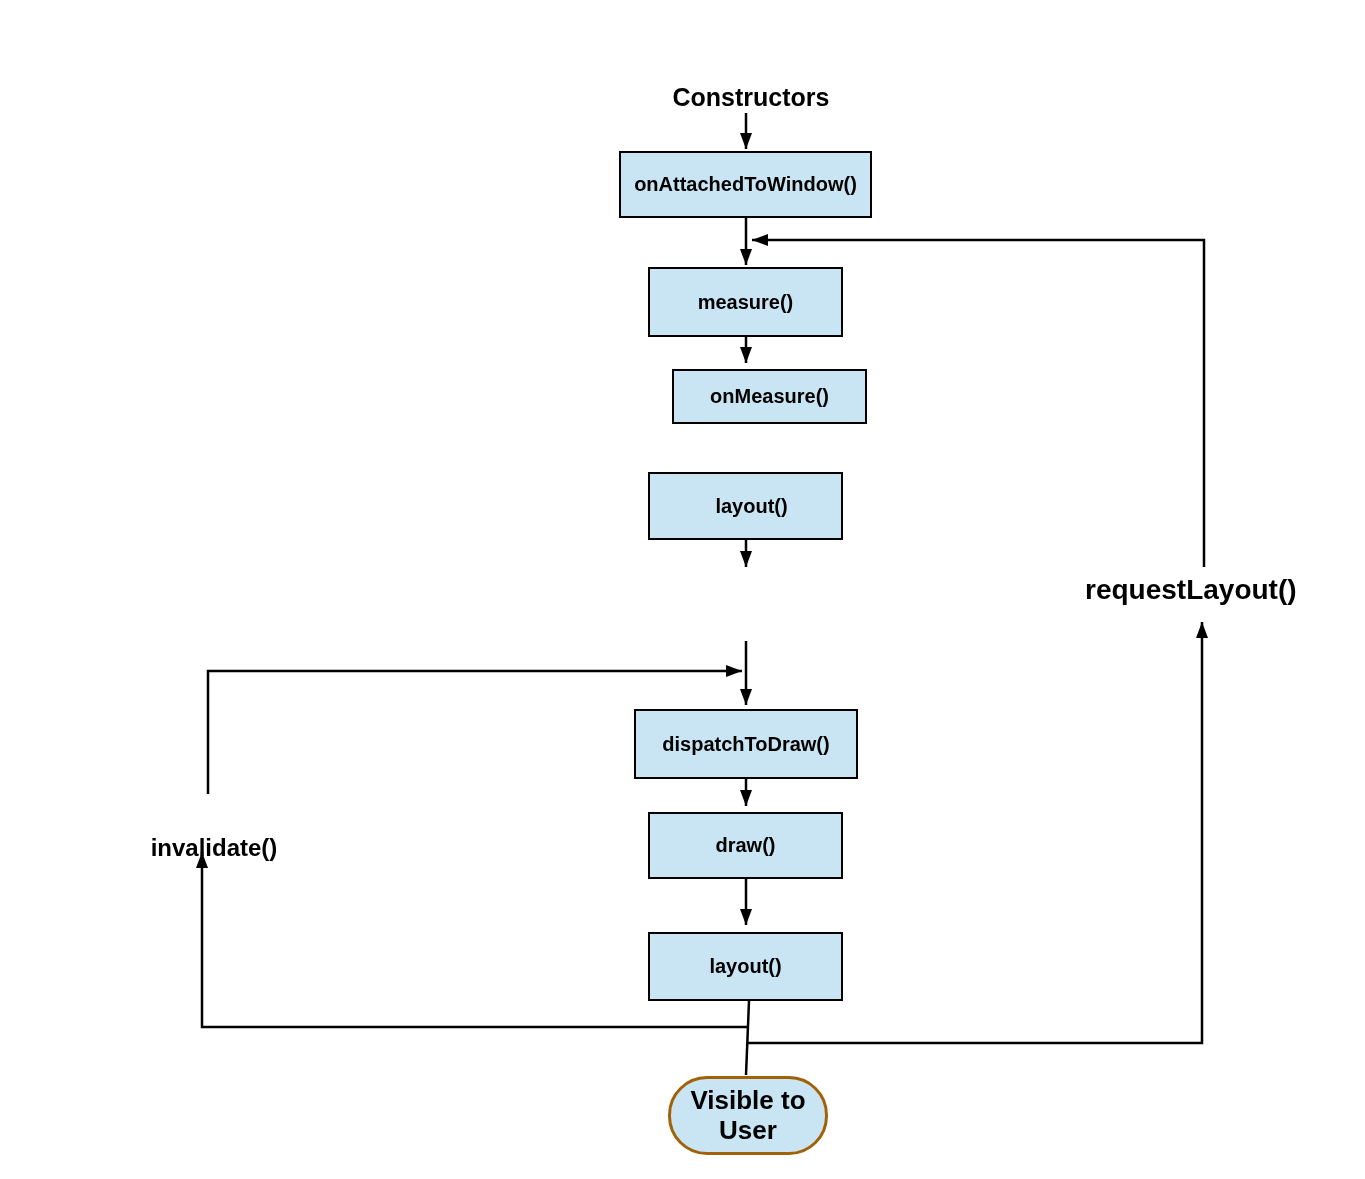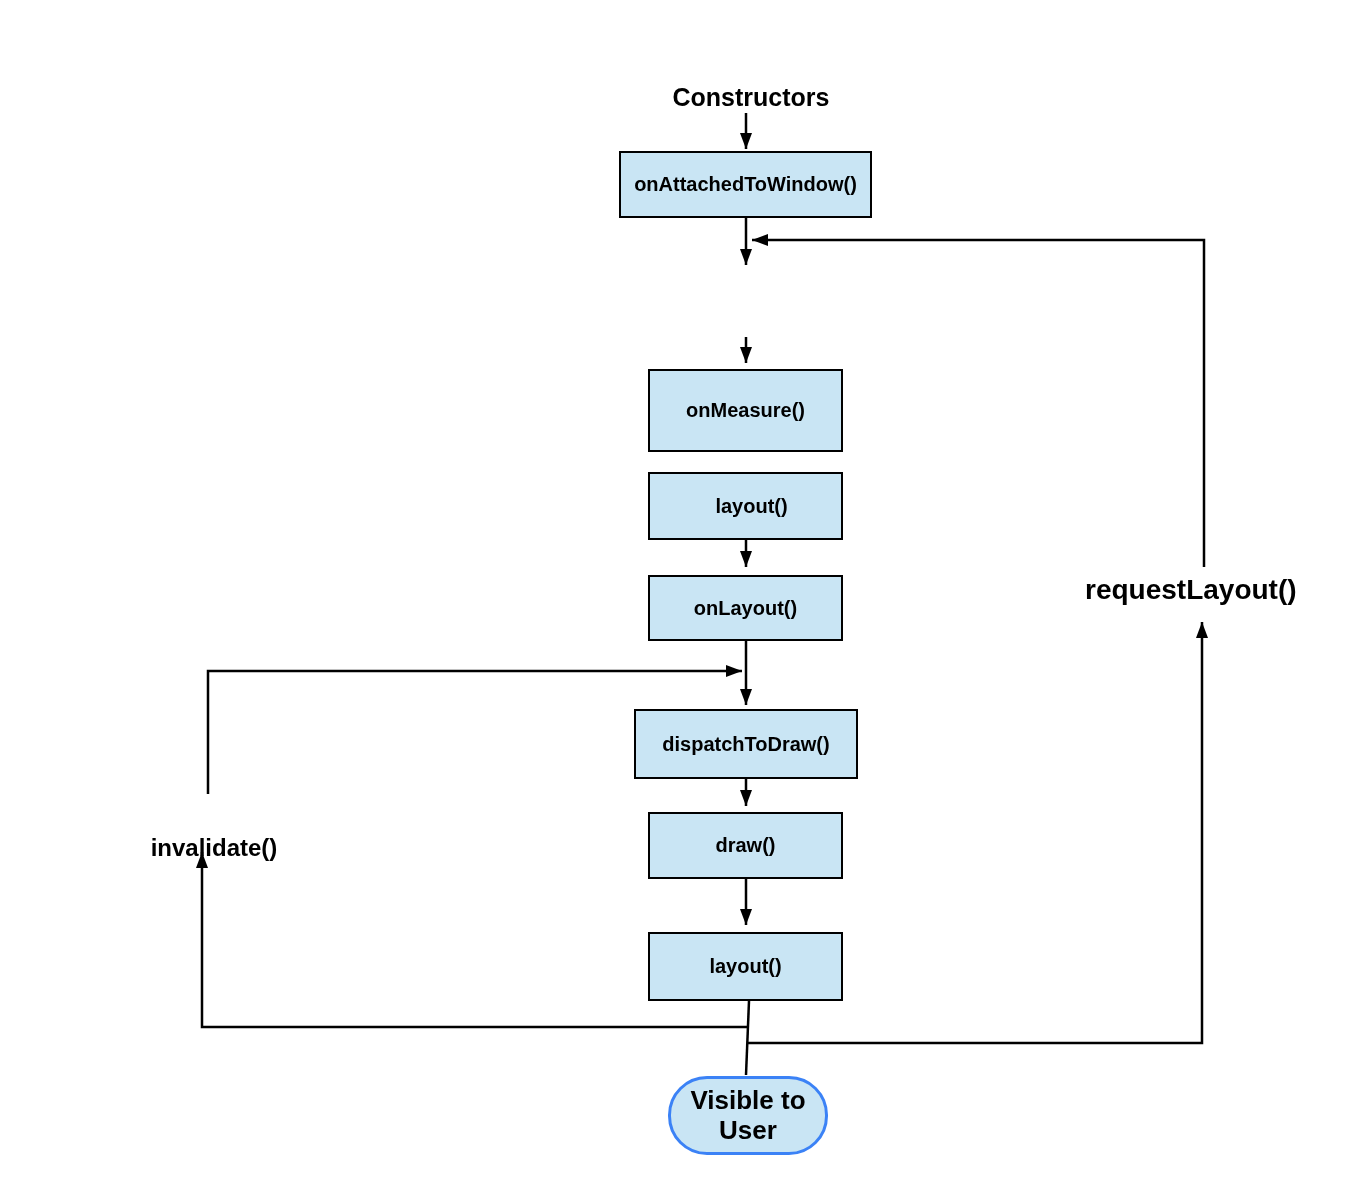--- a/index.html
+++ b/index.html
@@ -33,21 +33,21 @@
     text-align: center;
     font-weight: bold;
     font-size: 20px;
     color: #000000;
     white-space: nowrap;
   }
   .terminal {
     position: absolute;
     box-sizing: border-box;
     background: #c9e5f4;
-    border: 3px solid #3b82f6;
+    border: 3px solid #a16207;
     border-radius: 39px;
     display: flex;
     align-items: center;
     justify-content: center;
     text-align: center;
     font-weight: bold;
     font-size: 26px;
     line-height: 1.15;
     color: #000000;
   }
@@ -57,21 +57,21 @@
     color: #000000;
     text-align: center;
     white-space: nowrap;
   }
   .lbl-title        { left: 580px; top: 83px;  width: 310px; font-size: 25px; }
   .lbl-invalidate   { left: 108px; top: 834px; width: 180px; font-size: 24px; }
   .lbl-requestlayout{ left: 1069px; top: 574px; width: 210px; font-size: 28px; }
 
   .n-attach   { left: 603px; top: 151px; width: 253px; height: 67px; }
   .n-measure  { left: 632px; top: 267px; width: 195px; height: 70px; }
-  .n-onmeasure{ left: 632px; top: 369px; width: 195px; height: 83px; }
+  .n-onmeasure{ left: 656px; top: 369px; width: 195px; height: 55px; }
   .n-layout   { left: 632px; top: 472px; width: 195px; height: 68px; padding-left: 12px; }
   .n-onlayout { left: 632px; top: 575px; width: 195px; height: 66px; }
   .n-dispatch { left: 618px; top: 709px; width: 224px; height: 70px; }
   .n-draw     { left: 632px; top: 812px; width: 195px; height: 67px; text-align: right; }
   .n-ondraw   { left: 632px; top: 932px; width: 195px; height: 69px; }
   .t-visible  { left: 652px; top: 1076px; width: 160px; height: 79px; }
 
   .wire {
     stroke: #000000;
     stroke-width: 2.5;
@@ -104,23 +104,23 @@
 
     <polyline class="wire" points="732,1027 186,1027 186,852" marker-end="url(#arrow)"></polyline>
     <polyline class="wire" points="192,794 192,671 726,671" marker-end="url(#arrow)"></polyline>
   </svg>
 
   <div class="free-label lbl-title">Constructors</div>
   <div class="free-label lbl-invalidate">invalidate()</div>
   <div class="free-label lbl-requestlayout">requestLayout()</div>
 
   <div class="node n-attach">onAttachedToWindow()</div>
+  <div class="node n-measure">measure()</div>
   <div class="node n-onmeasure">onMeasure()</div>
   <div class="node n-layout">layout()</div>
-  <div class="node n-onlayout">onLayout()</div>
   <div class="node n-dispatch">dispatchToDraw()</div>
   <div class="node n-draw">draw()</div>
   <div class="node n-ondraw">layout()</div>
 
   <div class="terminal t-visible">
     <span style="display:block; width:130px; white-space:normal;">Visible to User</span>
   </div>
 
 </div>
 

